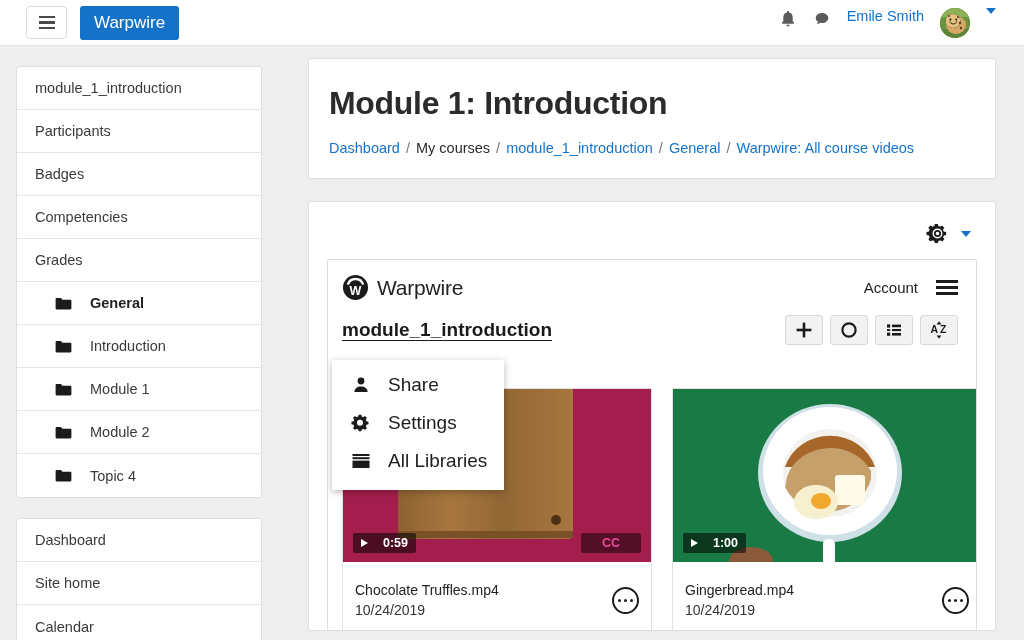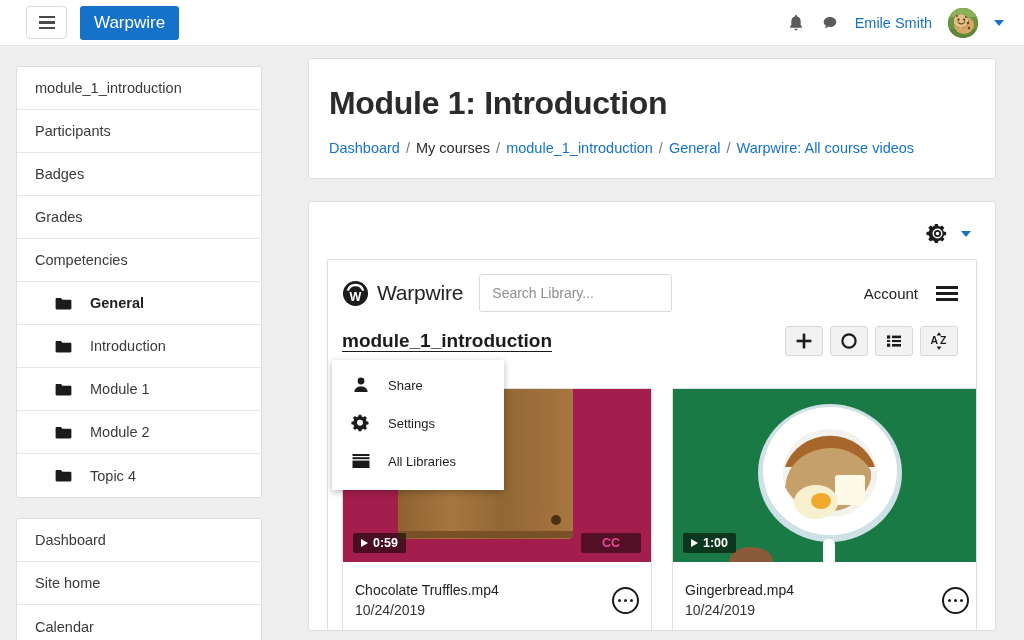--- a/index.html
+++ b/index.html
@@ -33,22 +33,22 @@
     background: #1572c9;
     color: #fff;
     font-size: 17px;
     padding: 8px 14px 9px 14px;
     border-radius: 3px;
     cursor: pointer;
     line-height: 1;
     white-space: nowrap;
   }
   .nav-right {
-    margin-left: auto; padding-right: 20px;
-    display: flex; align-items: center; gap: 16px;
+    margin-left: auto; padding-right: 28px;
+    display: flex; gap: 16px;
   }
   .nav-icon { width: 18px; height: 22px; display: block; cursor: pointer; }
   .user-name { color: #1572c9; font-size: 14.5px; cursor: pointer; white-space: nowrap; }
   .avatar {
     width: 30px; height: 30px; border-radius: 50%;
     overflow: hidden; cursor: pointer; flex: none;
     background: #5f8a3a;
     position: relative;
   }
   .avatar svg { display: block; }
@@ -159,39 +159,39 @@
     position: absolute; left: 4px; top: 100px;
     width: 172px;
     background: #fff;
     box-shadow: 0 2px 7px rgba(0,0,0,0.28);
     padding: 6px 0 10px 0;
     z-index: 20;
   }
   .ctx-item {
     display: flex; align-items: center;
     height: 38px; padding: 0 16px 0 18px;
-    font-size: 13px; color: #1d1d1d;
+    font-size: 19px; color: #1d1d1d;
     cursor: pointer;
   }
   .ctx-ico { flex: none; width: 22px; height: 20px; margin-right: 16px; display: flex; align-items: center; justify-content: center; }
 
   
   .vgrid {
     position: absolute; left: 14px; top: 128px;
     display: flex; gap: 20px;
   }
   .vcard { width: 310px; border: 1px solid #e0e0e0; background: #fff; }
   .thumb { position: relative; width: 308px; height: 173px; overflow: hidden; }
   .thumb svg { display: block; }
   .badge-time {
     position: absolute; left: 10px; bottom: 9px;
     background: rgba(0,0,0,0.55);
     color: #fff; font-size: 12.5px; font-weight: bold;
     padding: 4px 8px; border-radius: 2px;
-    display: flex; align-items: center; gap: 5px;
+    display: flex; align-items: center; gap: 15px;
     line-height: 1;
   }
   .badge-time .play { width: 0; height: 0; border-left: 7px solid #fff; border-top: 4.5px solid transparent; border-bottom: 4.5px solid transparent; }
   .badge-cc {
     position: absolute; right: 10px; bottom: 9px;
     background: rgba(0,0,0,0.5);
     color: #ec4899; font-size: 12.5px; font-weight: bold;
     padding: 4px 21px; border-radius: 2px; line-height: 1;
   }
   .vmeta { display: flex; align-items: center; padding: 18px 12px 12px 12px; }
@@ -256,24 +256,24 @@
         <div class="nav-row">
           <span>module_1_introduction</span>
         </div>
         <div class="nav-row">
           <span>Participants</span>
         </div>
         <div class="nav-row">
           <span>Badges</span>
         </div>
         <div class="nav-row">
+          <span>Competencies</span>
+        </div>
+        <div class="nav-row">
           <span>Grades</span>
-        </div>
-        <div class="nav-row">
-          <span>Competencies</span>
         </div>
         <div class="nav-row indent active">
           <svg class="folder-ico" viewBox="0 0 18 14">
             <path d="M0.5 2.2C0.5 1.5 1 1 1.7 1h4.6l1.6 1.9h8.4c.7 0 1.2.5 1.2 1.2v8.1c0 .7-.5 1.2-1.2 1.2H1.7c-.7 0-1.2-.5-1.2-1.2z" fill="#1b1b1b"></path>
           </svg>
           <span>General</span>
         </div>
         <div class="nav-row indent">
           <svg class="folder-ico" viewBox="0 0 18 14">
             <path d="M0.5 2.2C0.5 1.5 1 1 1.7 1h4.6l1.6 1.9h8.4c.7 0 1.2.5 1.2 1.2v8.1c0 .7-.5 1.2-1.2 1.2H1.7c-.7 0-1.2-.5-1.2-1.2z" fill="#1b1b1b"></path>
@@ -334,27 +334,20 @@
         <div class="ww-top">
           <div class="ww-logo">
             <svg width="27" height="27" viewBox="0 0 28 28">
               <circle cx="14" cy="14" r="13" fill="#1b1b1b"></circle>
               <path d="M6 11 A8.4 8.4 0 0122 11" stroke="#fff" stroke-width="2.4" fill="none"></path>
               <text x="14" y="22" font-family="Liberation Sans, sans-serif" font-size="13" font-weight="bold" fill="#fff" text-anchor="middle">W</text>
             </svg>
             <div class="wname">Warpwire</div>
           </div>
 
-          <div class="ww-search">
-            <input type="text" placeholder="Search Library..." style="">
-            <svg width="17" height="17" viewBox="0 0 20 20">
-              <circle cx="8.5" cy="8.5" r="5.6" stroke="#8a8a8a" stroke-width="1.7" fill="none"></circle>
-              <line x1="12.6" y1="12.6" x2="17.5" y2="17.5" stroke="#8a8a8a" stroke-width="1.7"></line>
-            </svg>
-          </div>
 
           <div class="ww-account">
             <div class="acc-label">Account</div>
             <div class="acc-burger">
               <i></i>
               <i></i>
               <i></i>
             </div>
           </div>
         </div>

